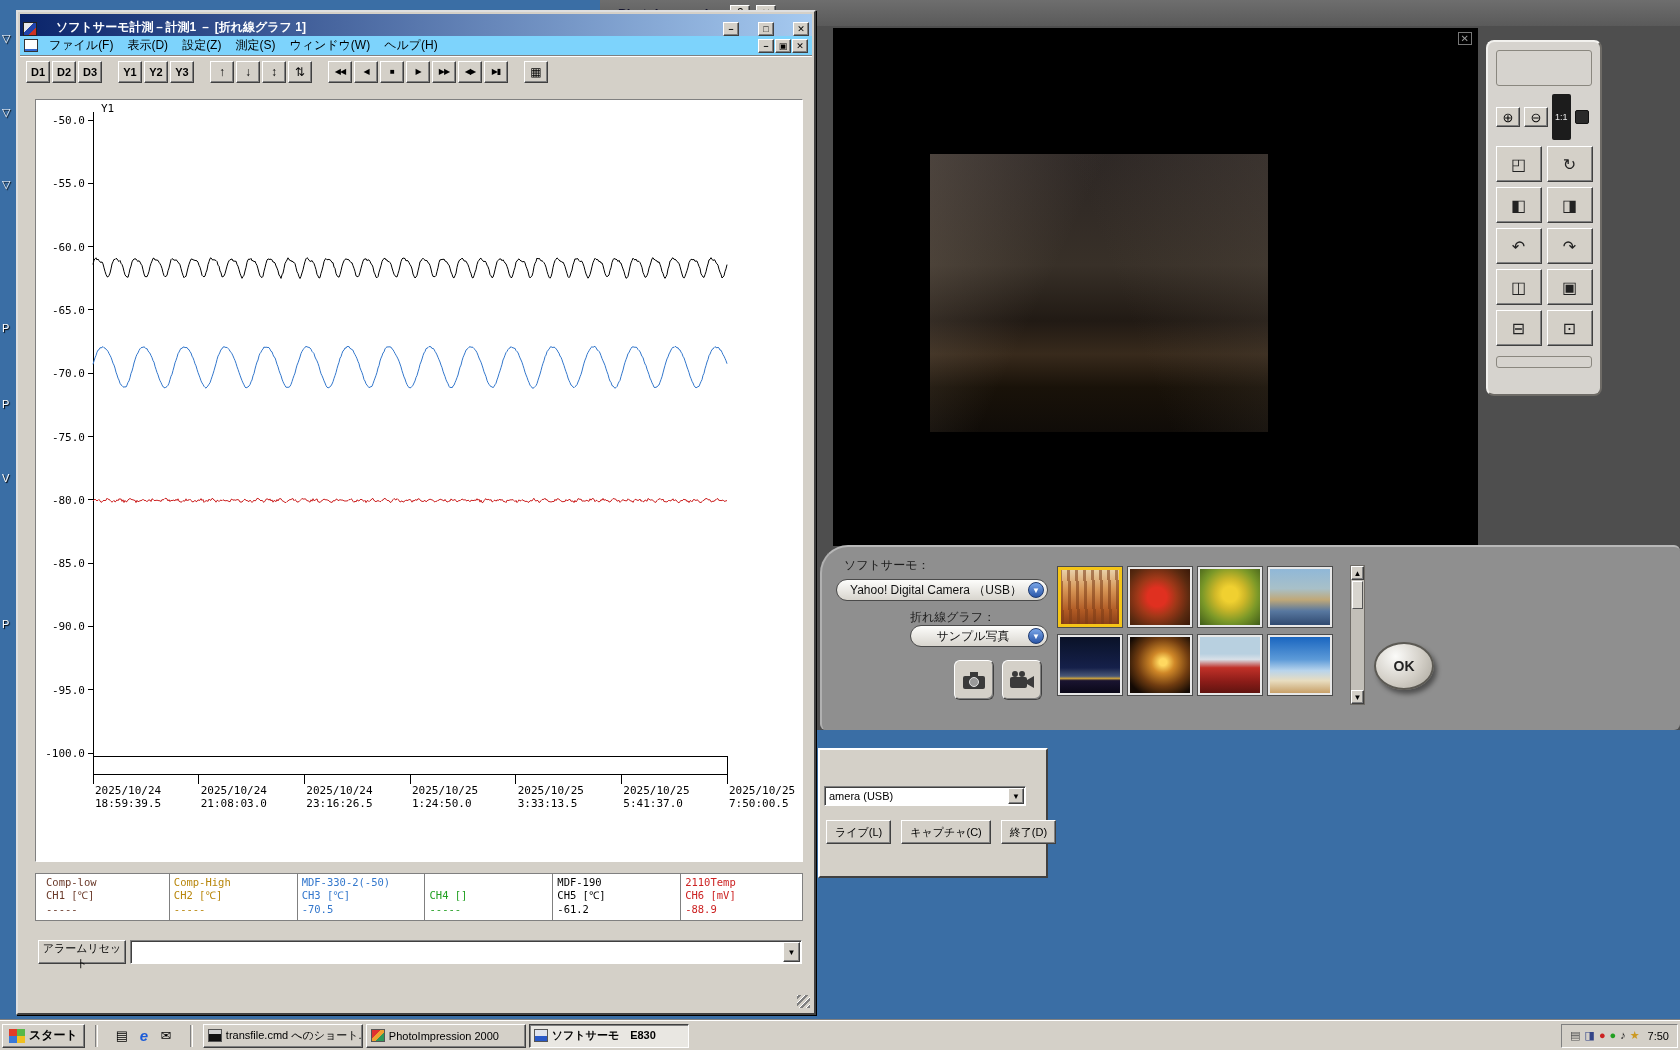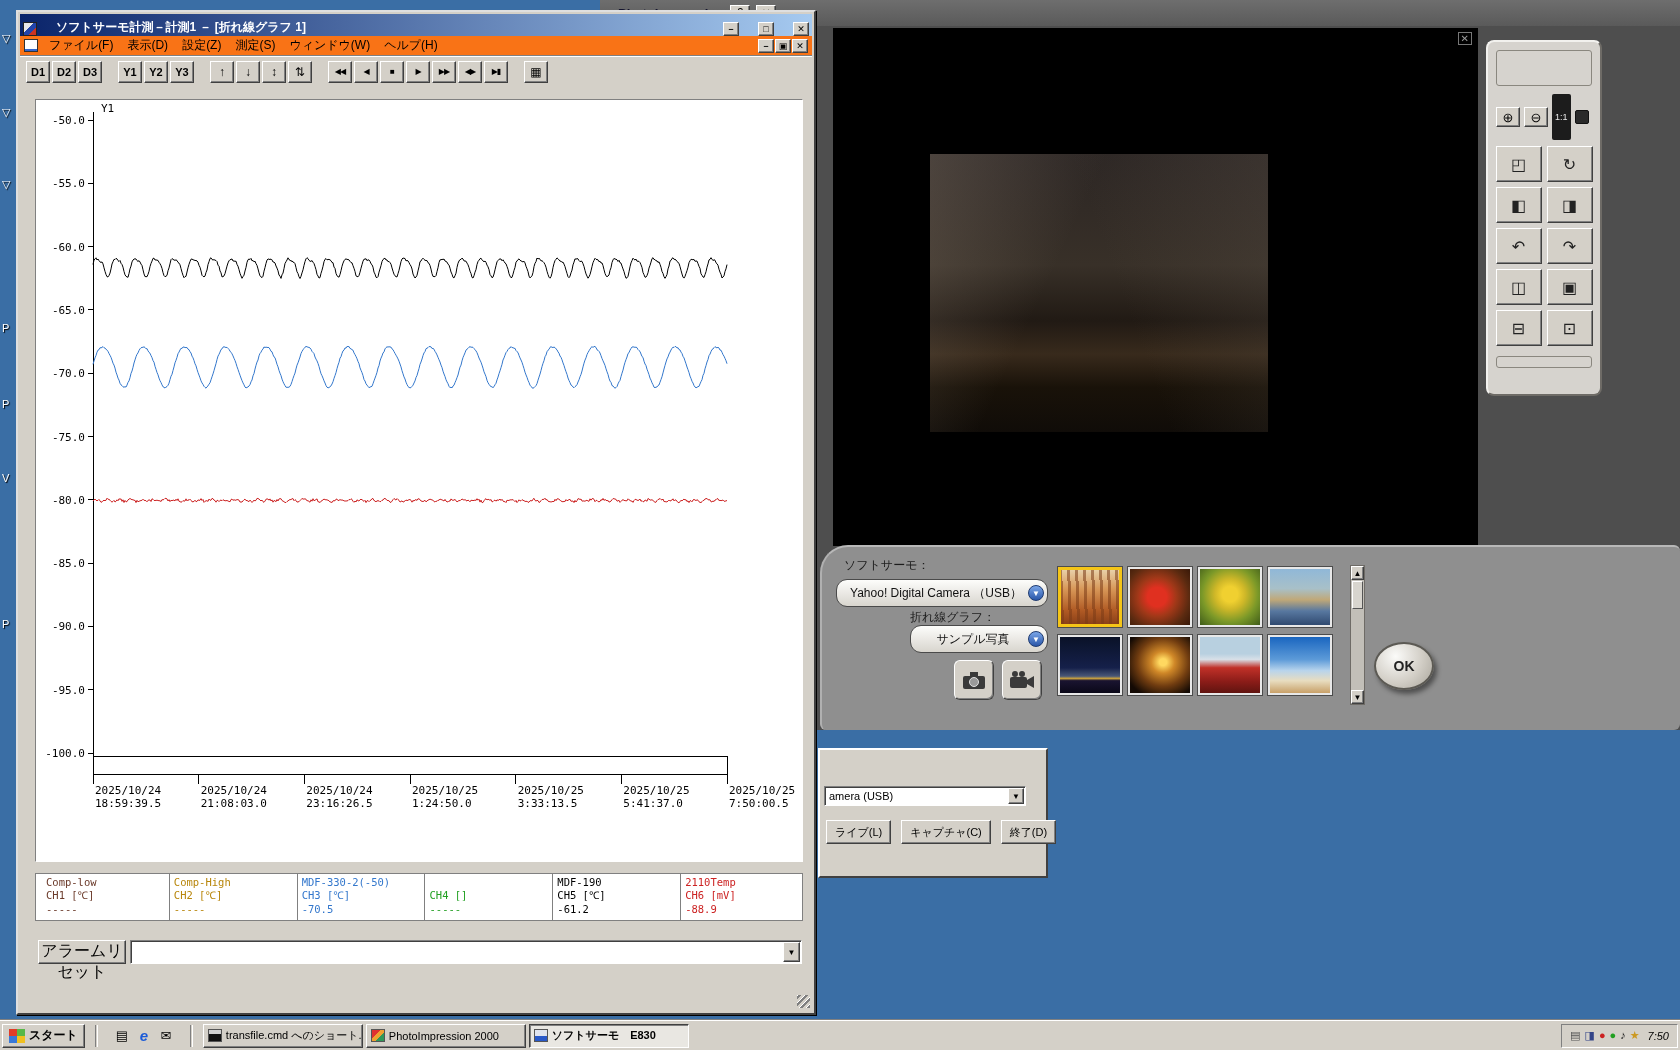--- a/index.html
+++ b/index.html
@@ -29,21 +29,21 @@
   .ridge.bot{height:12px;margin-top:10px;}
   .zoom-row{display:flex;align-items:center;gap:4px;margin:8px 0 6px 0;}
   .zoom-btn{width:24px;height:20px;font-size:13px;display:flex;align-items:center;justify-content:center;}
   .ratio{background:#1c1c1c;color:#e8e8e8;font-size:9px;padding:18px 3px;border-radius:2px;}
   .mini-box{width:14px;height:14px;background:#2a2a2a;border:1px solid #111;border-radius:2px;}
   .tool-grid{display:grid;grid-template-columns:46px 46px;gap:5px;justify-content:center;}
   .pal-btn{width:46px;height:36px;font-size:16px;display:flex;align-items:center;justify-content:center;color:#222;}
   
   .pi-panel{position:absolute;left:220px;top:545px;width:860px;height:185px;background:#8f8f8f;border-radius:28px 6px 6px 6px;border-top:2px solid #b8b8b8;border-left:2px solid #b0b0b0;}
   .panel-label{position:absolute;color:#1c1c1c;font-size:12px;}
-  .pill{position:absolute;height:28px;border-radius:11px;background:linear-gradient(180deg,#fdfdfb,#d8d5ce);border:1px solid #4a4a4a;display:flex;align-items:center;justify-content:center;font-size:12px;color:#111;padding:0 22px 0 10px;white-space:nowrap;}
+  .pill{position:absolute;height:22px;border-radius:11px;background:linear-gradient(180deg,#fdfdfb,#d8d5ce);border:1px solid #4a4a4a;display:flex;align-items:center;justify-content:center;font-size:12px;color:#111;padding:0 22px 0 10px;white-space:nowrap;}
   .pill .arr{position:absolute;right:3px;width:16px;height:16px;border-radius:50%;background:linear-gradient(180deg,#7aa6e8,#2a56a8);color:#fff;font-size:8px;display:flex;align-items:center;justify-content:center;border:1px solid #1e3a70;}
   .small-btn{position:absolute;width:40px;height:40px;border-radius:6px;display:flex;align-items:center;justify-content:center;}
   .thumbs{position:absolute;left:236px;top:20px;width:284px;display:grid;grid-template-columns:repeat(4,64px);gap:8px 6px;}
   .thumb{width:64px;height:60px;border:2px solid #e8e8e8;box-shadow:0 0 0 1px #4c4c4c;}
   .thumb.sel{border:3px solid #f5c518;}
   .t1{background:repeating-linear-gradient(88deg,rgba(122,58,22,.55) 0 3px,rgba(0,0,0,0) 3px 8px),linear-gradient(180deg,#e8d0a8 0%,#d89858 35%,#b05a24 75%,#8a4018 100%);}
   .t2{background:radial-gradient(circle at 45% 50%,#e03020 0 22%,#a03818 45%,#5a2a10 75%,#381808 100%);}
   .t3{background:radial-gradient(circle at 50% 45%,#f0d030 0 18%,#d0b828 35%,#7a9828 65%,#3f5c1a 100%);}
   .t4{background:linear-gradient(180deg,#90b8d8 0%,#a8c0c8 35%,#c0a878 55%,#5878a0 75%,#304a70 100%);}
   .t5{background:linear-gradient(180deg,#0a1228 0%,#15204a 55%,#4a5878 70%,#c8a040 74%,#1a1430 78%,#0a0818 100%);}
@@ -59,36 +59,36 @@
   .cap-combo{position:absolute;left:4px;top:36px;width:202px;height:20px;display:flex;align-items:center;font-size:11px;padding-left:4px;}
   .cap-combo .dd{position:absolute;right:1px;top:1px;width:16px;height:16px;font-size:8px;display:flex;align-items:center;justify-content:center;}
   .cap-btnrow{position:absolute;left:0;top:70px;width:100%;display:flex;gap:10px;padding:0 6px;}
   .cap-btn{height:24px;font-size:11px;padding:0 8px;flex:0 0 auto;}
   
   .thermo{left:16px;top:10px;width:800px;height:1005px;z-index:40;}
   .t-bar{position:absolute;left:2px;top:2px;right:2px;height:22px;background:linear-gradient(90deg,#0A246A,#A6CAF0);display:flex;align-items:flex-end;padding:0 3px;gap:19px;}
   .t-ico{width:14px;height:14px;background:linear-gradient(135deg,#e8e8e8 0 40%,#2244aa 40% 70%,#cc3322 70%);border:1px solid #222;}
   .t-txt{color:#fff;font-weight:bold;font-size:12px;flex:1;white-space:nowrap;overflow:hidden;}
   .cap-b{width:16px;height:14px;font-size:9px;line-height:12px;text-align:center;font-weight:bold;}
-  .m-bar{position:absolute;left:2px;top:24px;right:2px;height:20px;background:#f97316;display:flex;align-items:center;padding:0 2px;border-bottom:1px solid #808080;}
+  .m-bar{position:absolute;left:2px;top:24px;right:2px;height:20px;background:#7dd3fc;display:flex;align-items:center;padding:0 2px;border-bottom:1px solid #808080;}
   .m-ico{width:14px;height:13px;background:linear-gradient(180deg,#fff 0 9px,#36c 9px);border:1px solid #333;margin:0 4px 0 2px;}
   .m-item{padding:2px 7px;font-size:12px;color:#000;}
   .mdi-btns{margin-left:auto;display:flex;gap:1px;padding-right:2px;}
   .tool-bar{position:absolute;left:2px;top:44px;right:2px;height:30px;background:#d4d0c8;display:flex;align-items:center;padding:0 6px;gap:2px;border-top:1px solid #fff;}
   .tb{width:24px;height:22px;font-size:11px;font-weight:bold;display:flex;align-items:center;justify-content:center;}
   .tb.gly{font-size:12px;font-weight:normal;}
   .tb.tr{font-size:8px;letter-spacing:-1px;font-weight:normal;}
   .tgap{width:12px;}
   .chart-panel{position:absolute;left:17px;top:87px;width:768px;height:763px;background:#fff;border:1px solid;border-color:#808080 #fff #fff #808080;}
   #chart-svg{position:absolute;left:0;top:0;}
   #chart-svg text{font-family:"DejaVu Sans Mono","Liberation Mono",monospace;font-size:11px;fill:#000;}
   .leg{position:absolute;left:17px;top:861px;width:768px;height:48px;background:#fff;border:1px solid #808080;display:flex;}
   .leg-cell{flex:1;border-left:1px solid #808080;padding:2px 4px;font-family:"DejaVu Sans Mono","Liberation Mono",monospace;font-size:10.5px;line-height:1.28;white-space:pre;overflow:hidden;margin-left:6px;}
   .leg-cell:first-child{border-left:none;}
-  .alarm-btn{position:absolute;left:20px;top:928px;width:88px;height:24px;font-size:16px;}
+  .alarm-btn{position:absolute;left:20px;top:928px;width:88px;height:24px;font-size:11px;}
   .alarm-combo{position:absolute;left:112px;top:928px;width:672px;height:24px;}
   .alarm-combo .dd{position:absolute;right:1px;top:1px;width:17px;height:20px;font-size:8px;display:flex;align-items:center;justify-content:center;}
   .status{position:absolute;left:3px;bottom:4px;right:3px;height:22px;display:flex;gap:2px;}
   .st-cell{width:140px;border:1px solid;border-color:#808080 #fff #fff #808080;padding:3px 6px;font-size:11px;background:#d4d0c8;}
   .grip{position:absolute;right:4px;bottom:5px;width:13px;height:13px;background:repeating-linear-gradient(135deg,#fff 0 1px,#808080 1px 3px,#d4d0c8 3px 5px);}
   
   .taskbar{position:absolute;left:0;top:1020px;width:1680px;height:30px;background:#d4d0c8;border-top:1px solid #fff;box-shadow:0 -1px 0 #808080;display:flex;align-items:center;padding:0 2px;gap:10px;z-index:100;}
   .start-btn{height:24px;display:flex;align-items:center;gap:4px;padding:0 6px;font-weight:bold;font-size:12px;}
   .flag{width:16px;height:14px;display:grid;grid-template-columns:8px 8px;grid-template-rows:7px 7px;}
   .flag i:nth-child(1){background:#e03c28;}.flag i:nth-child(2){background:#58b848;}
@@ -99,21 +99,21 @@
   .tsep{width:3px;height:22px;border-left:1px solid #808080;border-right:1px solid #fff;}
   .tasks{display:flex;gap:3px;}
   .task-btn{width:160px;height:24px;display:flex;align-items:center;gap:4px;padding:0 4px;font-size:11px;white-space:nowrap;overflow:hidden;}
   .task-btn.active{border-color:#404040 #fff #fff #404040;background:#e9e7e2;box-shadow:inset 1px 1px 0 #808080;font-weight:bold;}
   .task-ic{width:14px;height:13px;flex:0 0 auto;border:1px solid #555;}
   .ti-cmd{background:linear-gradient(180deg,#cfcfcf 0 4px,#101010 4px);}
   .ti-pi{background:linear-gradient(135deg,#e03030 0 35%,#f0a030 35% 65%,#309858 65%);}
   .ti-th{background:linear-gradient(180deg,#dfe3ee 0 55%,#2858c8 55%);}
   .tray{margin-left:auto;height:24px;border:1px solid;border-color:#808080 #fff #fff #808080;display:flex;align-items:center;gap:4px;padding:0 8px;font-size:11px;}
   .tray-ic{font-size:11px;line-height:1;}
-  .clock{margin-left:4px;font-style:italic;}
+  .clock{margin-left:4px;}
 </style>
 </head>
 <body>
 
 <div class="screen">
 
   <div id="edge-frags">
       <span class="edge-frag" style="top: 32px;">▽</span>
       <span class="edge-frag" style="top: 106px;">▽</span>
       <span class="edge-frag" style="top: 178px;">▽</span>

